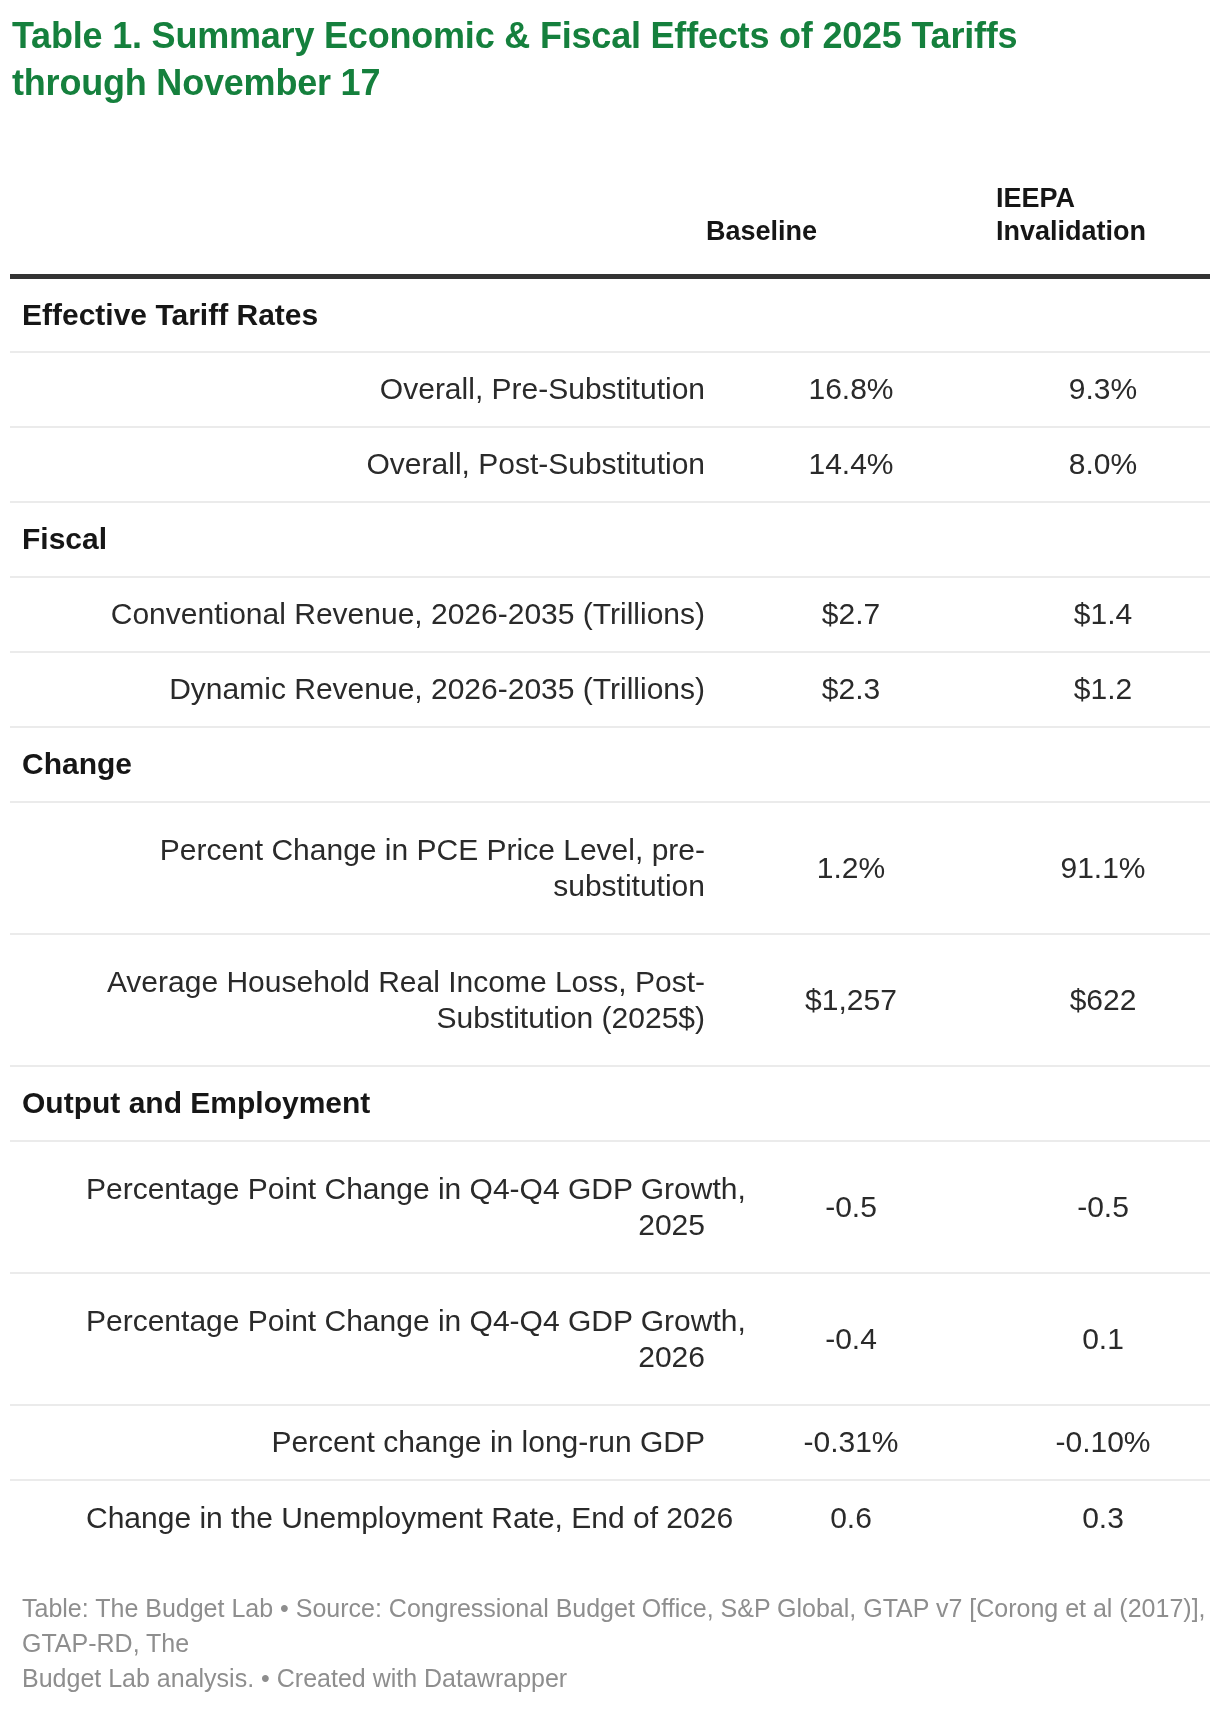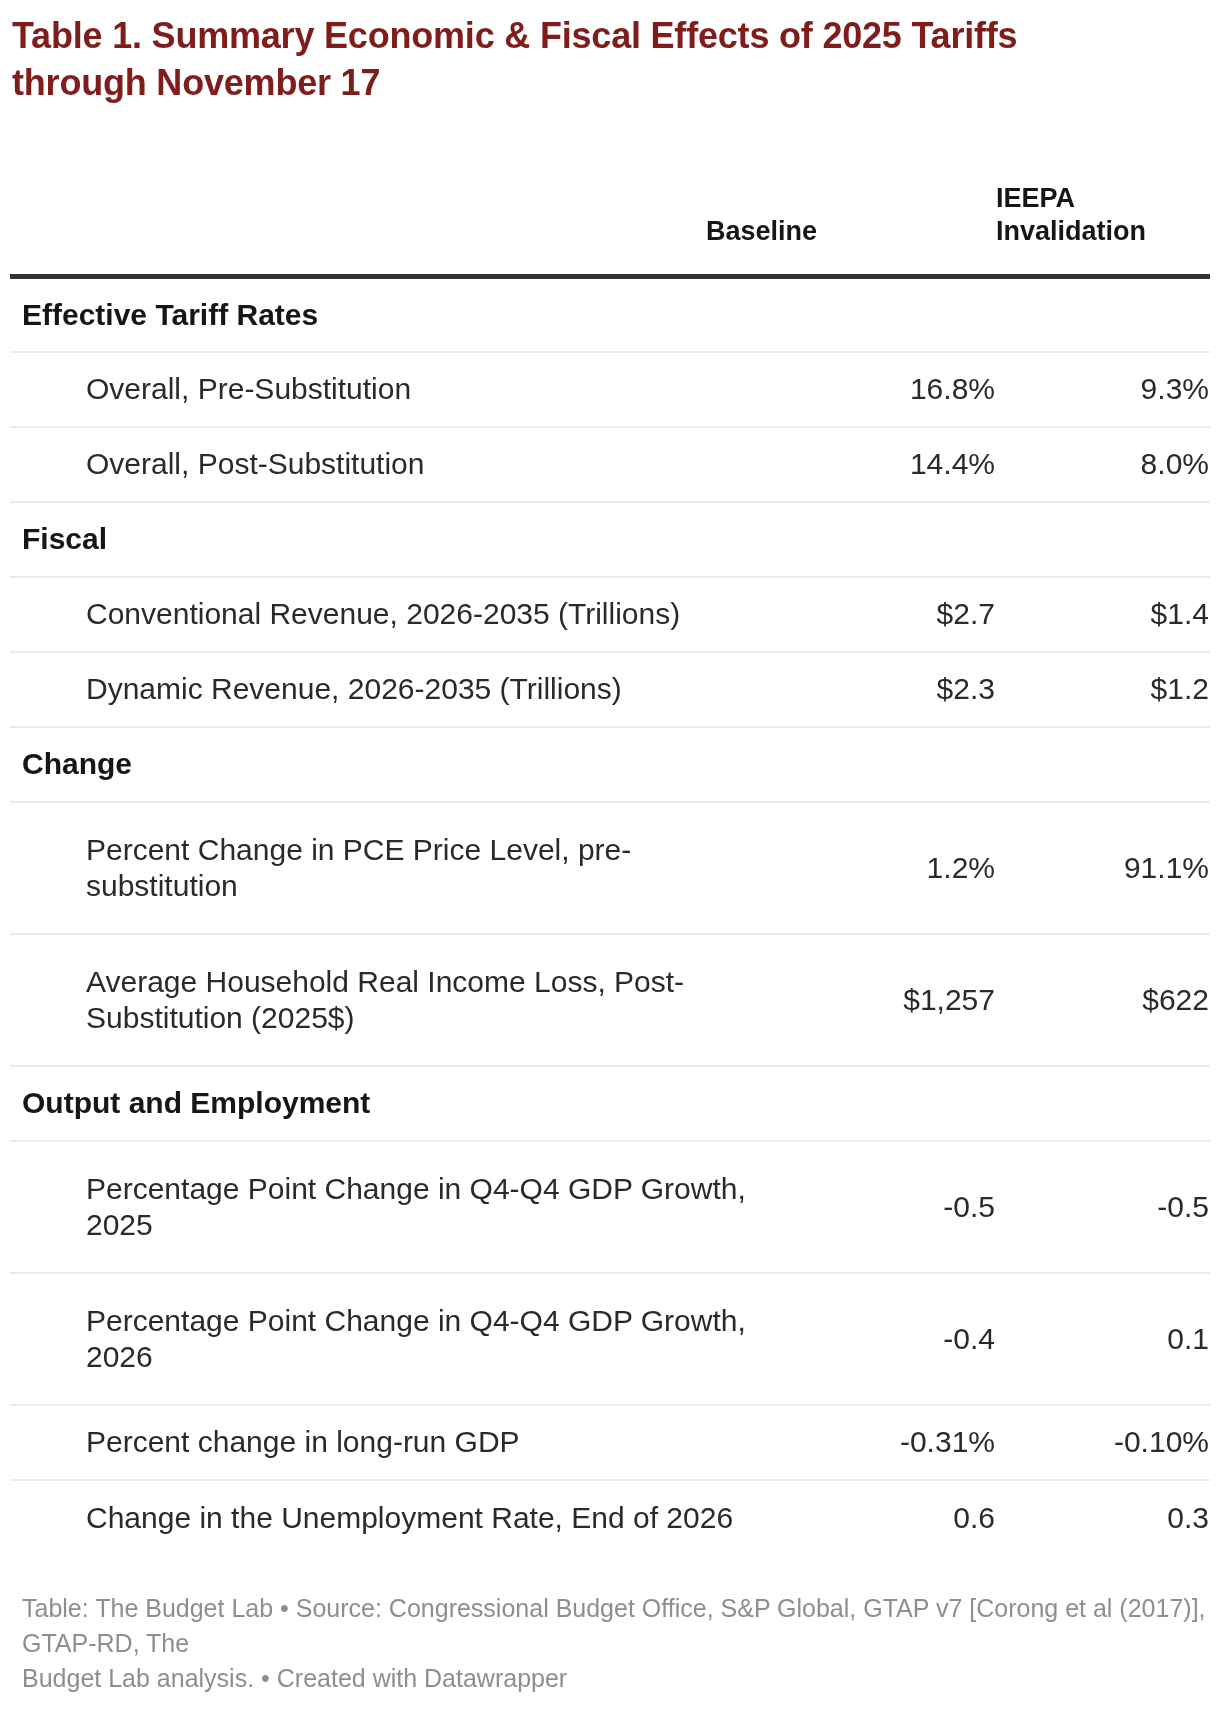--- a/index.html
+++ b/index.html
@@ -9,21 +9,21 @@
     color: #1a1a1a;
     -webkit-font-smoothing: antialiased;
   }
   .wrap { padding: 8px 10px 0 10px; }
 
   h1.title {
     margin: 4px 0 0 2px;
     font-size: 36px;
     line-height: 47px;
     font-weight: 700;
-    color: #7f1d1d;
+    color: #15803d;
     white-space: pre-line;
     letter-spacing: -0.2px;
   }
 
   table.dw-table {
     width: 1200px;
     border-collapse: collapse;
     table-layout: fixed;
     margin-top: 0;
   }
@@ -60,24 +60,24 @@
     color: #161616;
   }
   tbody td {
     vertical-align: middle;
     font-size: 30px;
     line-height: 36px;
     color: #2a2a2a;
   }
   td.row-label {
     padding-left: 76px;
-    text-align: left;
+    text-align: right;
     white-space: pre;
   }
-  td.cell-value { text-align: right; }
+  td.cell-value { text-align: center; }
 
   .footer {
     margin: 36px 0 0 12px;
     font-size: 25px;
     line-height: 35px;
     color: #8e8e8e;
     white-space: pre-line;
   }
 </style>
 </head>

